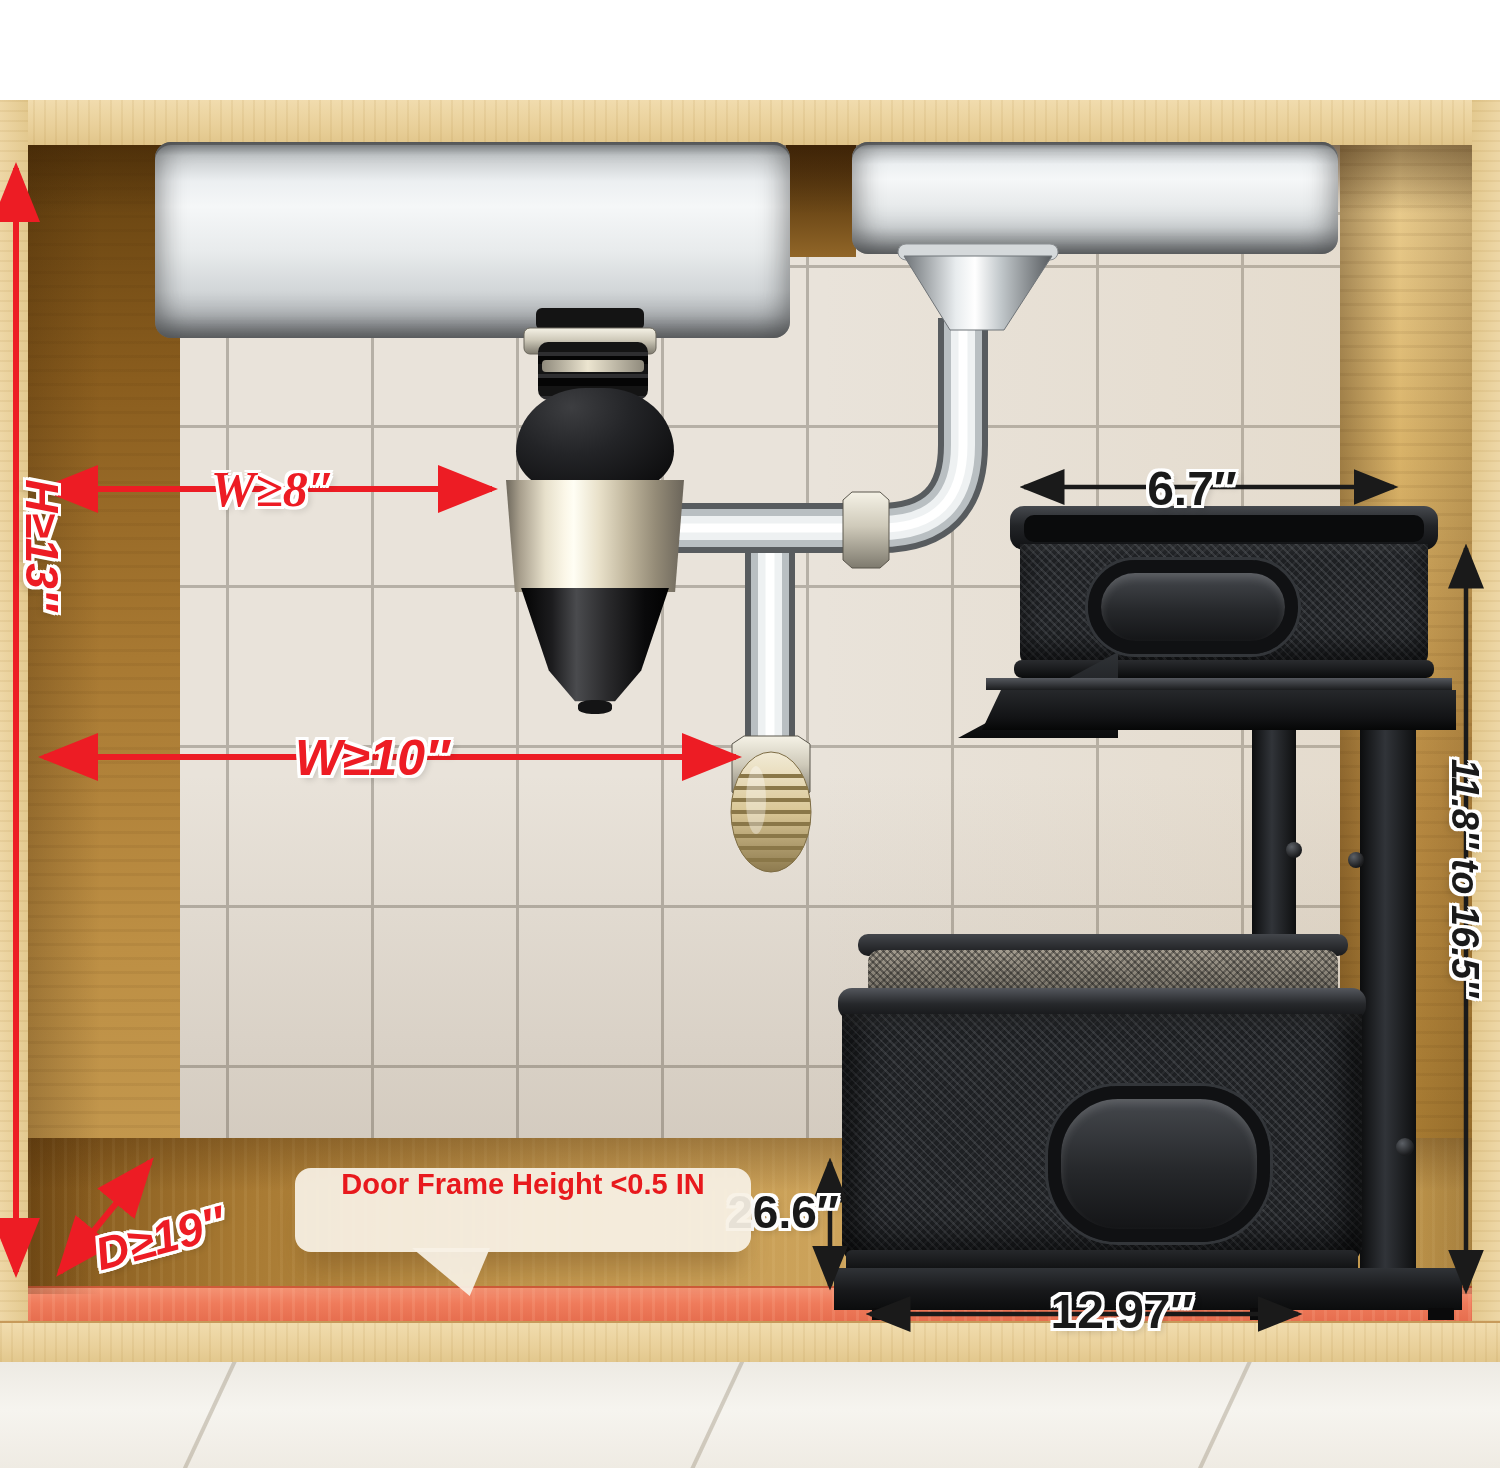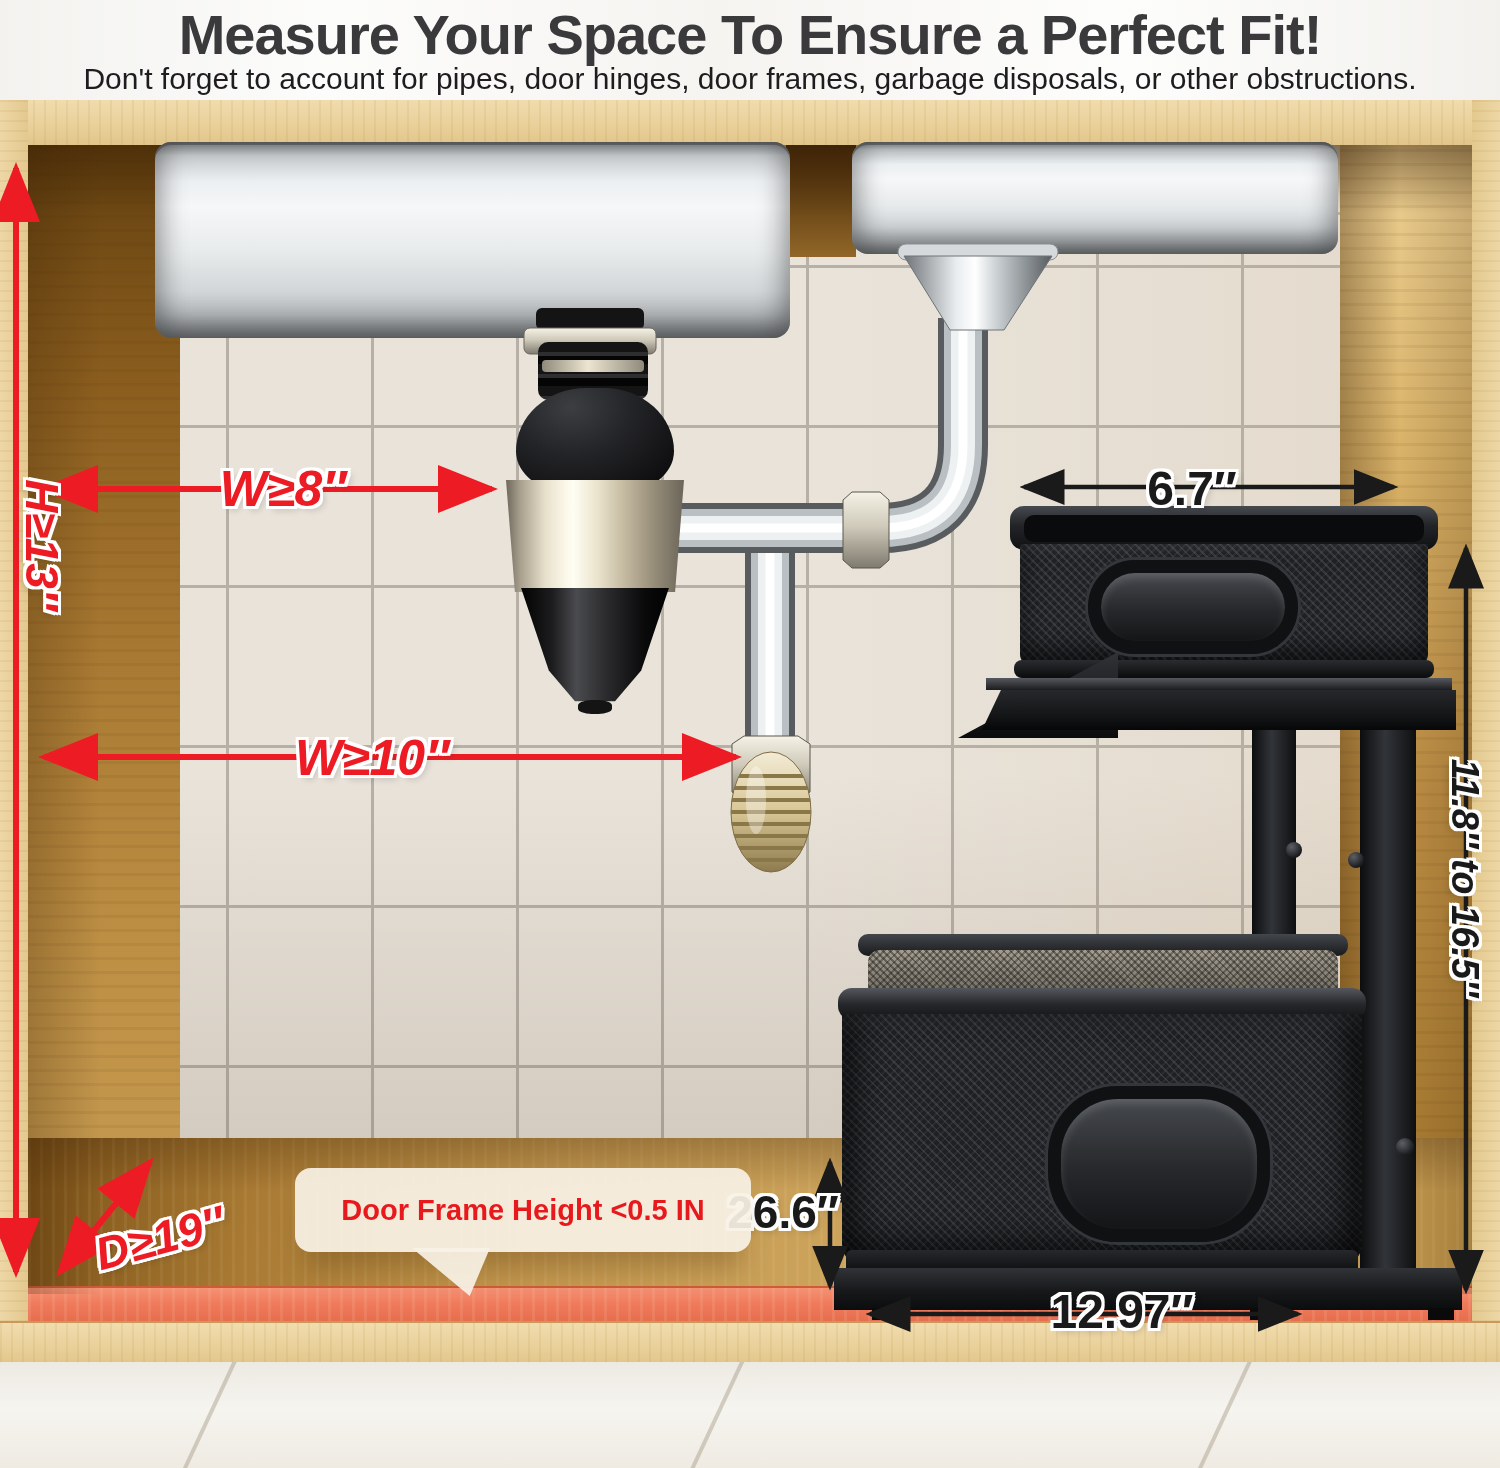--- a/index.html
+++ b/index.html
@@ -140,34 +140,30 @@
       3px 3px 0 #fff,-3px 3px 0 #fff,3px -3px 0 #fff,-3px -3px 0 #fff,
       4px 4px 7px rgba(0,0,0,.18);}
   .lbl-red{color:#ed1c24;font-style:italic;}
   .lbl-blk{color:#1a1a1a;}
   .rot90{transform:translate(-50%,-50%) rotate(90deg);}
   .rotd{transform:translate(-50%,-50%) rotate(-15deg);}
 
   
   .bubble{left:295px;top:1168px;width:456px;height:84px;border-radius:16px;
     background:rgba(247,241,229,.93);box-shadow:0 26px 26px -10px rgba(100,66,24,.35);
-    display:flex;align-items:center;justify-content:center;}
+    display:flex;align-items:flex-start;justify-content:center;}
   .bubble-text{color:#e8191d;font-size:29px;font-weight:bold;white-space:nowrap;}
   .bubble-tail{left:412px;top:1248px;width:78px;height:48px;background:rgba(247,241,229,.93);
     clip-path:polygon(0 0,100% 0,74% 100%);}
 </style>
 </head>
 <body>
 
 <div class="stage">
 
-  <div class="abs header">
-    <div class="abs title">Measure Your Space To Ensure a Perfect Fit!</div>
-    <div class="abs subtitle">Don't forget to account for pipes, door hinges, door frames, garbage disposals, or other obstructions.</div>
-  </div>
 
   <div class="abs wood-light frame-top"></div>
   <div class="abs frame-left"></div>
   <div class="abs frame-right"></div>
 
   <div class="abs back-wall"></div>
   <div class="abs between-sinks"></div>
   <div class="abs left-wall"></div>
   <div class="abs right-wall"></div>
   <div class="abs cab-floor"></div>
@@ -292,21 +288,21 @@
     <line x1="44" y1="489" x2="492" y2="489" stroke="#ed1c24" stroke-width="6" marker-start="url(#ra)" marker-end="url(#ra)"></line>
     <line x1="16" y1="168" x2="16" y2="1272" stroke="#ed1c24" stroke-width="6" marker-start="url(#ra)" marker-end="url(#ra)"></line>
     <line x1="44" y1="757" x2="736" y2="757" stroke="#ed1c24" stroke-width="6" marker-start="url(#ra)" marker-end="url(#ra)"></line>
     <line x1="60" y1="1272" x2="150" y2="1162" stroke="#ed1c24" stroke-width="6" marker-start="url(#ra)" marker-end="url(#ra)"></line>
     <line x1="1024" y1="487" x2="1394" y2="487" stroke="#1a1a1a" stroke-width="4.5" marker-start="url(#ba)" marker-end="url(#ba)"></line>
     <line x1="1466" y1="548" x2="1466" y2="1290" stroke="#1a1a1a" stroke-width="4.5" marker-start="url(#ba)" marker-end="url(#ba)"></line>
     <line x1="830" y1="1162" x2="830" y2="1286" stroke="#1a1a1a" stroke-width="4.5" marker-start="url(#ba)" marker-end="url(#ba)"></line>
     <line x1="870" y1="1314" x2="1298" y2="1314" stroke="#1a1a1a" stroke-width="4.5" marker-start="url(#ba)" marker-end="url(#ba)"></line>
   </svg>
 
-  <div class="abs lbl lbl-red" style="left:283px;top:489px;font-size:50px;">W≥8″</div>
+  <div class="abs lbl lbl-red" style="left:273px;top:489px;font-size:50px;font-family:Liberation Serif, serif;">W≥8″</div>
   <div class="abs lbl lbl-red rot90" style="left:42px;top:545px;font-size:46px;">H≥13″</div>
   <div class="abs lbl lbl-red" style="left:372px;top:758px;font-size:50px;">W≥10″</div>
   <div class="abs lbl lbl-red rotd" style="left:160px;top:1238px;font-size:46px;">D≥19″</div>
   <div class="abs lbl lbl-blk" style="left:1192px;top:488px;font-size:48px;">6.7″</div>
   <div class="abs lbl lbl-blk rot90" style="left:1464px;top:878px;font-size:38px;font-style:italic;">11.8″ to 16.5″</div>
   <div class="abs lbl lbl-blk" style="left:783px;top:1212px;font-size:46px;">26.6″</div>
   <div class="abs lbl lbl-blk" style="left:1122px;top:1311px;font-size:48px;">12.97″</div>
 
   <div class="abs bubble">
     <span class="bubble-text">Door Frame Height &lt;0.5 IN</span>

